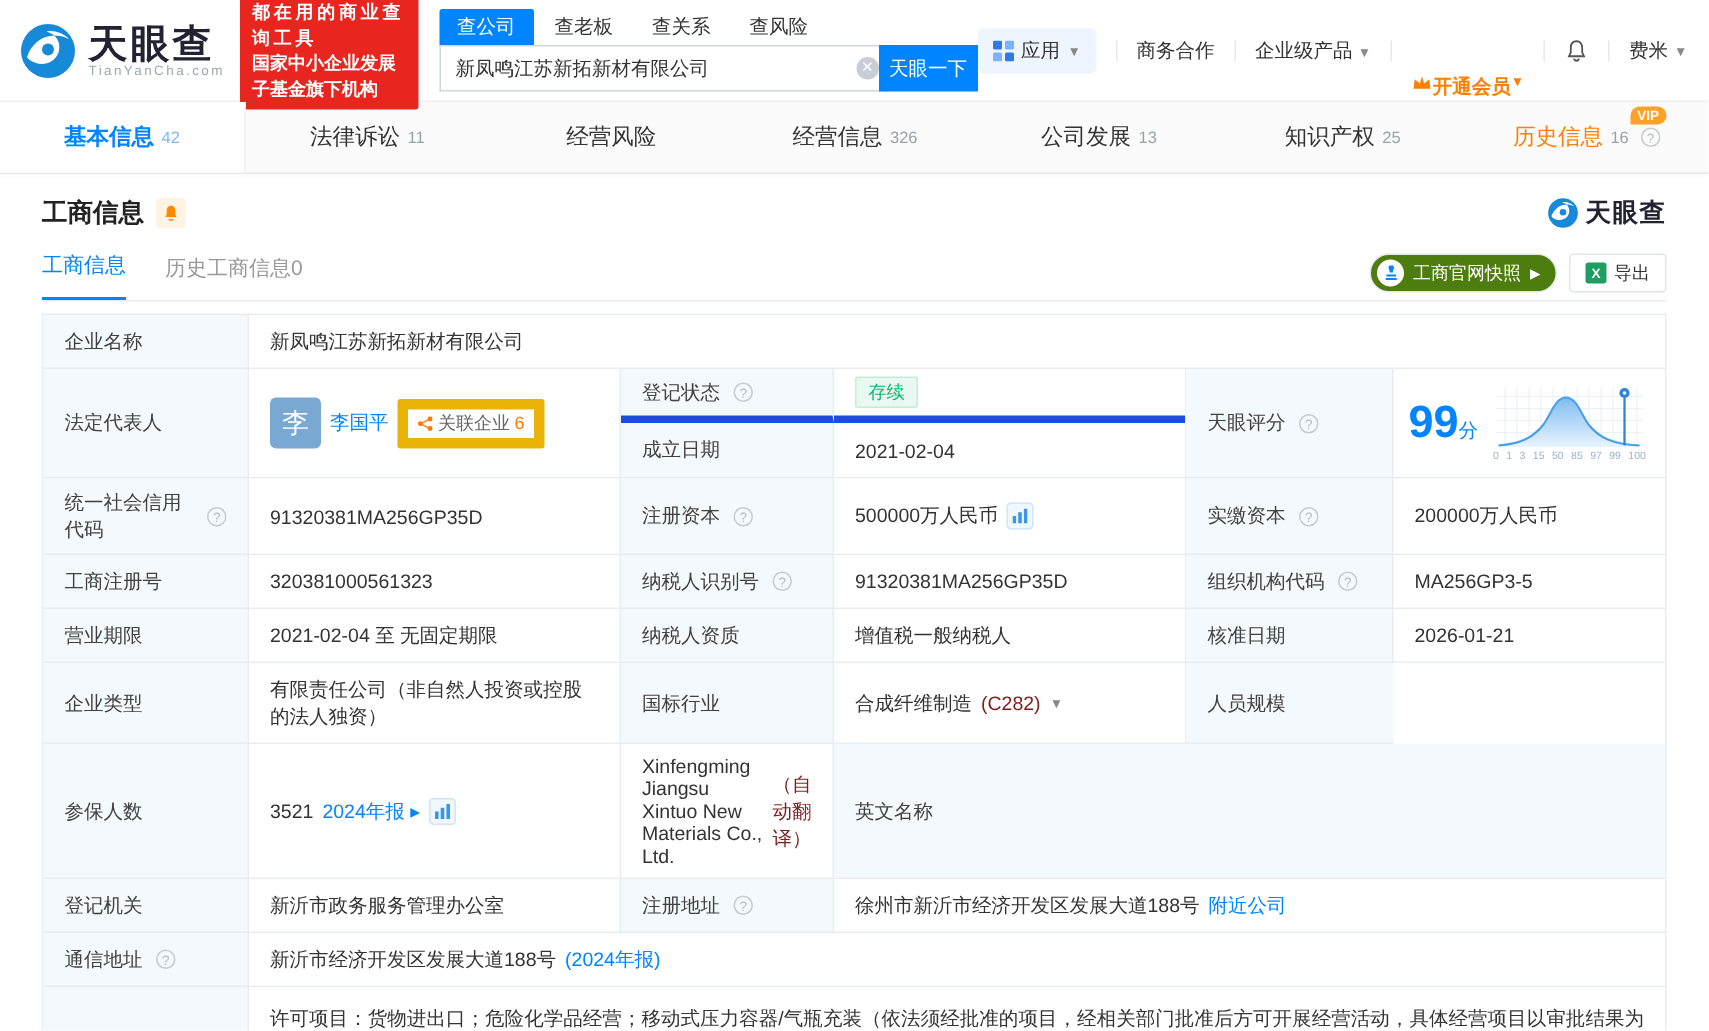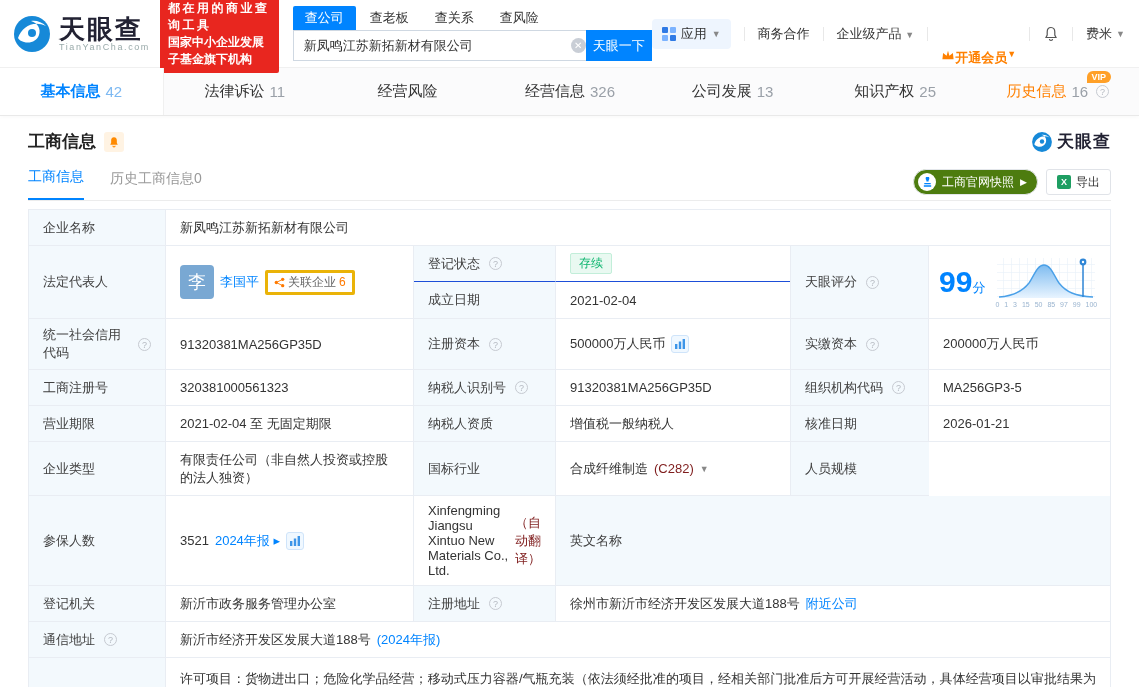--- a/index.html
+++ b/index.html
@@ -27,21 +27,21 @@
   .caret.orange { color:#ff8000; }
   .nav-item { cursor:pointer; color:#333; }
   .nav-sep { width:1px; height:14px; background:#e8e8e8; }
   .vip-link { color:#ff8000; font-weight:bold; display:flex; align-items:flex-start; gap:0; cursor:pointer;margin-top:48px;}
   .bell-btn { cursor:pointer; display:flex; }
   .user { display:flex; align-items:center; gap:4px; cursor:pointer; }
 
   
   .main-tabs { height:48px; background:#fbfbfc; border-bottom:1px solid #e9e9e9; display:flex; box-shadow:0 2px 3px rgba(0,0,0,0.02);}
   .mtab { flex:1; display:flex; align-items:center; justify-content:center; gap:5px; font-size:15px; color:#333; cursor:pointer; position:relative;}
-  .mtab .cnt { font-size:15px; color:#9aa0a8; }
+  .mtab .cnt { font-size:11px; color:#9aa0a8; }
   .mtab.active { background:#fff; color:#0084ff; font-weight:bold; border-right:1px solid #f0f0f0;}
   .mtab.active .cnt { color:#7db9f2; font-weight:normal;}
   .mtab.history { color:#ff8000; }
   .vip-tag { position:absolute; top:3px; right:28px; background:#ffa028; color:#fff; font-size:9px; font-weight:bold; padding:1px 5px; border-radius:6px 6px 6px 0; }
   .qmark { display:inline-block; width:13px; height:13px; border:1px solid #c6cad1; border-radius:50%; color:#b4b9c0; font-size:9px; line-height:12px; text-align:center; margin-left:3px; flex:none;}
 
   
   .sec-head { display:flex; align-items:center; margin:14px 28px 0 28px; }
   .sec-title { font-size:17px; font-weight:bold; color:#222; }
   .bell-box { width:20px; height:20px; background:#fff3e3; border-radius:3px; margin-left:8px; display:flex; align-items:center; justify-content:center; cursor:pointer;}
@@ -65,28 +65,28 @@
   .r2 { grid-template-columns:137px 248px 377px 138px 1fr; }
   .r3 { grid-template-columns:137px 248px 142px 235px 138px 1fr; }
   .r7 { grid-template-columns:137px 248px 142px 1fr; }
   .r9 { grid-template-columns:137px 1fr; }
   .cell { padding:7px 14px; display:flex; align-items:center; border-right:1px solid #e9edf3; border-bottom:1px solid #e9edf3; min-height:36px; gap:6px;}
   .cell:last-child { border-right:none; }
   .lbl { background:#f3f9fd; color:#404040; }
   .val { color:#333; }
   .sub { display:grid; grid-template-columns:142px 1fr; grid-auto-rows:36px; border-right:1px solid #e9edf3; border-bottom:1px solid #e9edf3;}
   .sub .cell { border-bottom:none; border-right:1px solid #e9edf3;}
-  .sub .cell.top { border-bottom:1px solid #1d4ed8; }
+  .sub .cell.top { border-bottom:5px solid #1d4ed8; }
   .sub .cell.v { border-right:none; }
   .tall { min-height:54px; }
   .blue-link { color:#0084ff; cursor:pointer; text-decoration:none;}
   .gray { color:#7f1d1d; }
   .status-badge { background:#e9f9f1; color:#0eb56f; border:1px solid #c2eed9; border-radius:2px; padding:1px 8px; font-size:12px;}
   .avatar { width:34px; height:34px; border-radius:4px; background:#79a8d3; color:#fff; font-size:18px; display:flex; align-items:center; justify-content:center; flex:none; cursor:pointer;}
-  .rel-badge { display:flex; align-items:center; gap:3px; border:3px solid #eab308; border-radius:2px; padding:1px 6px; font-size:12px; color:#666; cursor:pointer;}
+  .rel-badge { display:flex; align-items:center; gap:3px; border:7px solid #eab308; border-radius:2px; padding:1px 6px; font-size:12px; color:#666; cursor:pointer;}
   .rel-badge .n { color:#ff7a00; }
   .trend-ic { width:18px; height:18px; background:#f0f8ff; border:1px solid #cfe4fa; border-radius:3px; display:inline-flex; align-items:center; justify-content:center; cursor:pointer; flex:none;}
   .score-val { font-size:30px; font-weight:bold; color:#0084ff; line-height:30px;}
   .score-unit { font-size:13px; color:#0084ff; }
   .score-cell { gap:10px; padding:6px 10px;}
   .mini-chart { display:flex; flex-direction:column; }
   .ticks { display:flex; justify-content:space-between; width:102px; font-size:7px; color:#9ab4cf; margin-top:1px;}
   .scope-cell { display:block; padding:10px 14px; line-height:22px; text-align:justify;}
 </style>
 </head>

